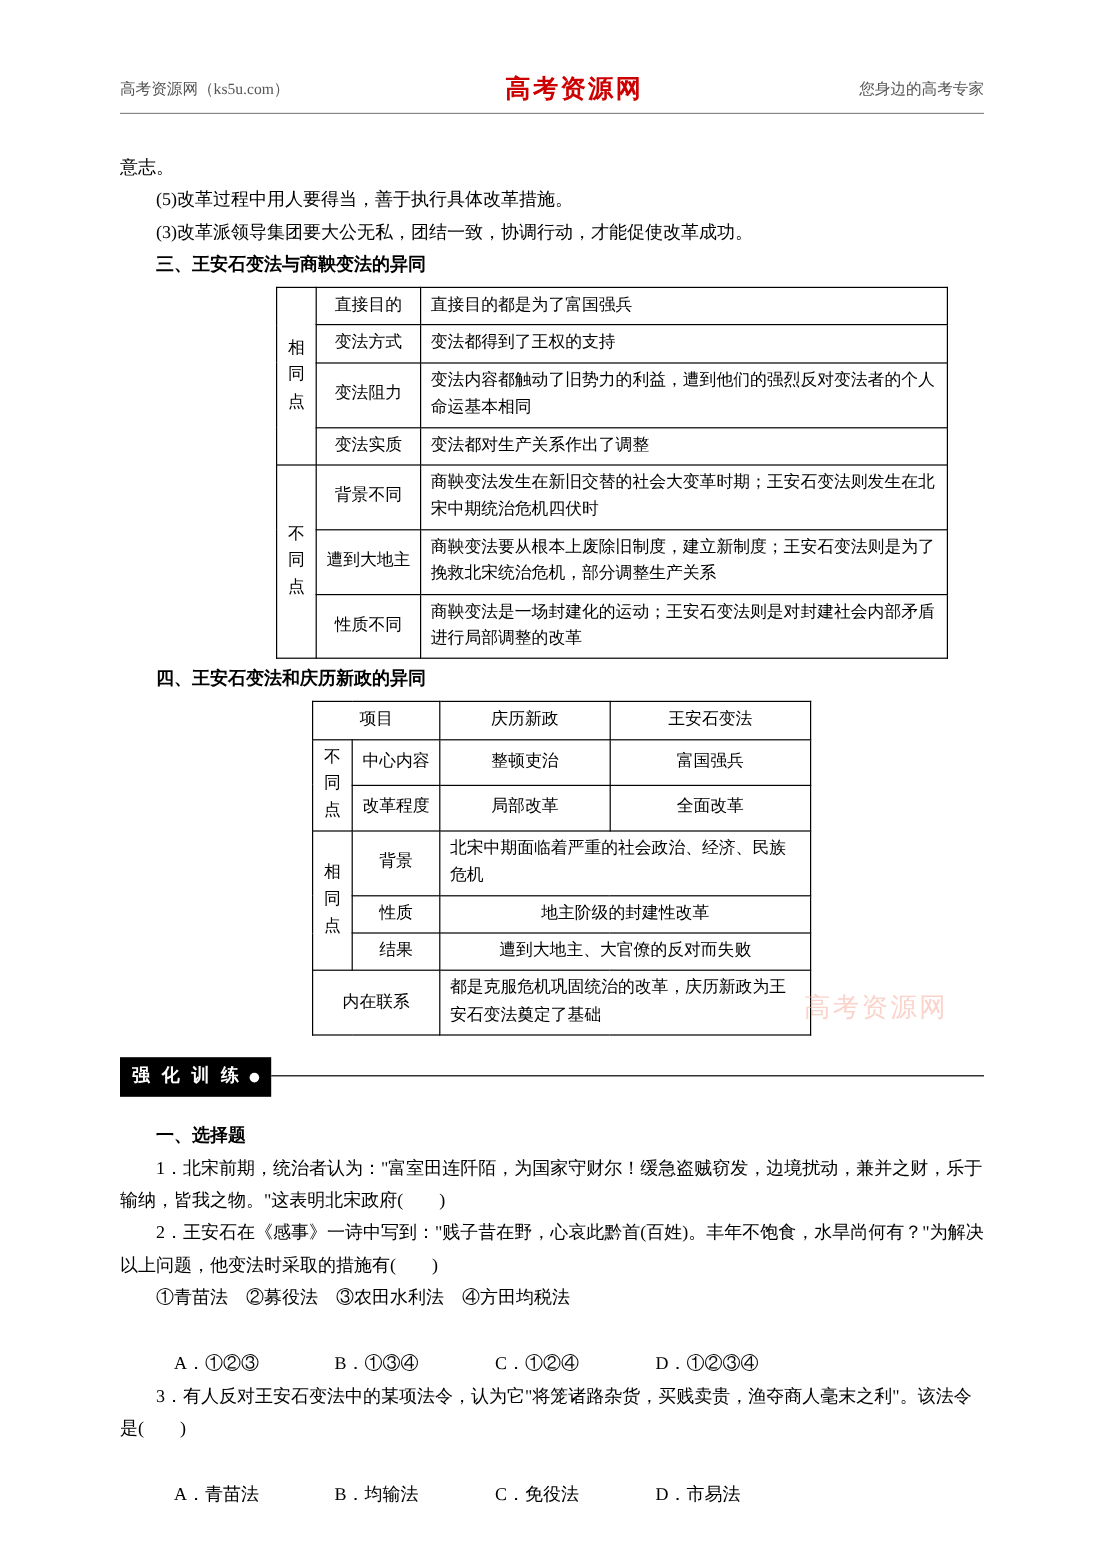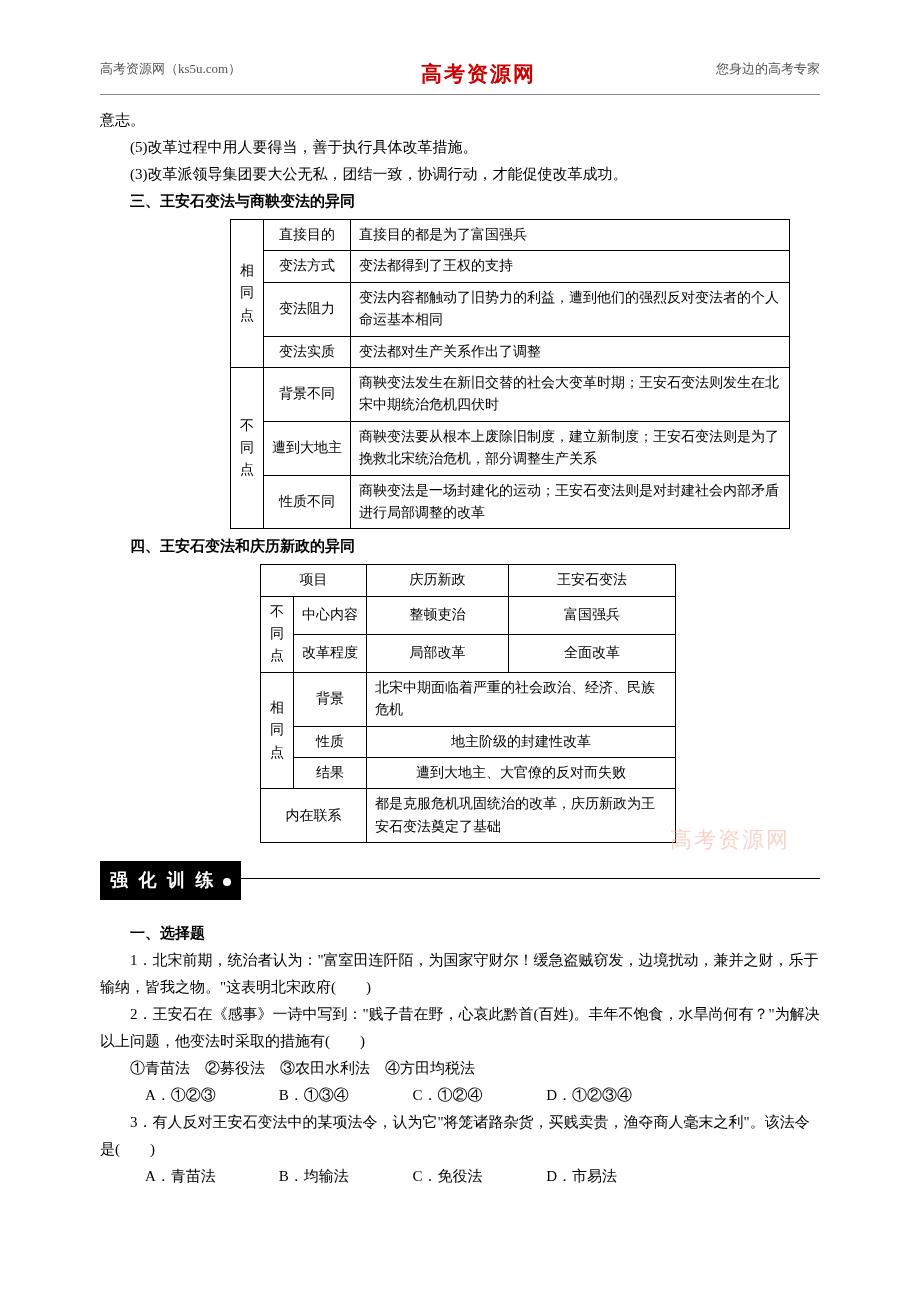--- a/index.html
+++ b/index.html
@@ -9,25 +9,26 @@
     background: #fff;
     width: 920px;
   }
   .page {
     padding: 60px 100px 40px 100px;
     position: relative;
   }
   .header {
     display: flex;
     justify-content: space-between;
+    align-items: center;
     font-size: 13px;
     color: #555;
     border-bottom: 1px solid #888;
     padding-bottom: 6px;
-    margin-bottom: 12px;
+    margin-bottom: 32px;
   }
   .header-center { color: #c00; font-weight: bold; font-size: 21px; letter-spacing: 2px; }
   .body-text {
     font-size: 15px;
     line-height: 1.8;
     color: #000;
   }
   .para { text-indent: 2em; }
   .heading-bold { font-weight: bold; text-indent: 2em; }
   table {
@@ -49,21 +50,21 @@
     padding: 4px 6px;
   }
   td.c2 { text-align: center; white-space: nowrap; }
   td.center { text-align: center; }
   .section-banner {
     display: inline-block;
     background: #000;
     color: #fff;
     font-weight: bold;
     padding: 3px 10px;
-    font-size: 18px;
+    font-size: 15px;
     letter-spacing: 3px;
     position: relative;
     margin: 10px 0 6px 0;
   }
   .section-banner::after {
     content: "";
     display: inline-block;
     width: 8px;
     height: 8px;
     background: #fff;
@@ -76,21 +77,21 @@
     align-items: center;
     margin-top: 8px;
   }
   .section-rule {
     flex: 1;
     border-bottom: 1px solid #000;
     margin-left: 0;
     height: 1px;
   }
   .choices { padding-left: 3em; }
-  .choice-inline span { display:inline-block; min-width: 130px; }
+  .choice-inline span { display:inline-block; min-width: 130px; margin-top: 28px; }
   .watermark {
     position: absolute;
     right: 130px;
     top: 820px;
     color: #f7b7a8;
     font-size: 22px;
     opacity: 0.6;
     font-family: "KaiTi","楷体",serif;
     letter-spacing: 2px;
     pointer-events: none;

